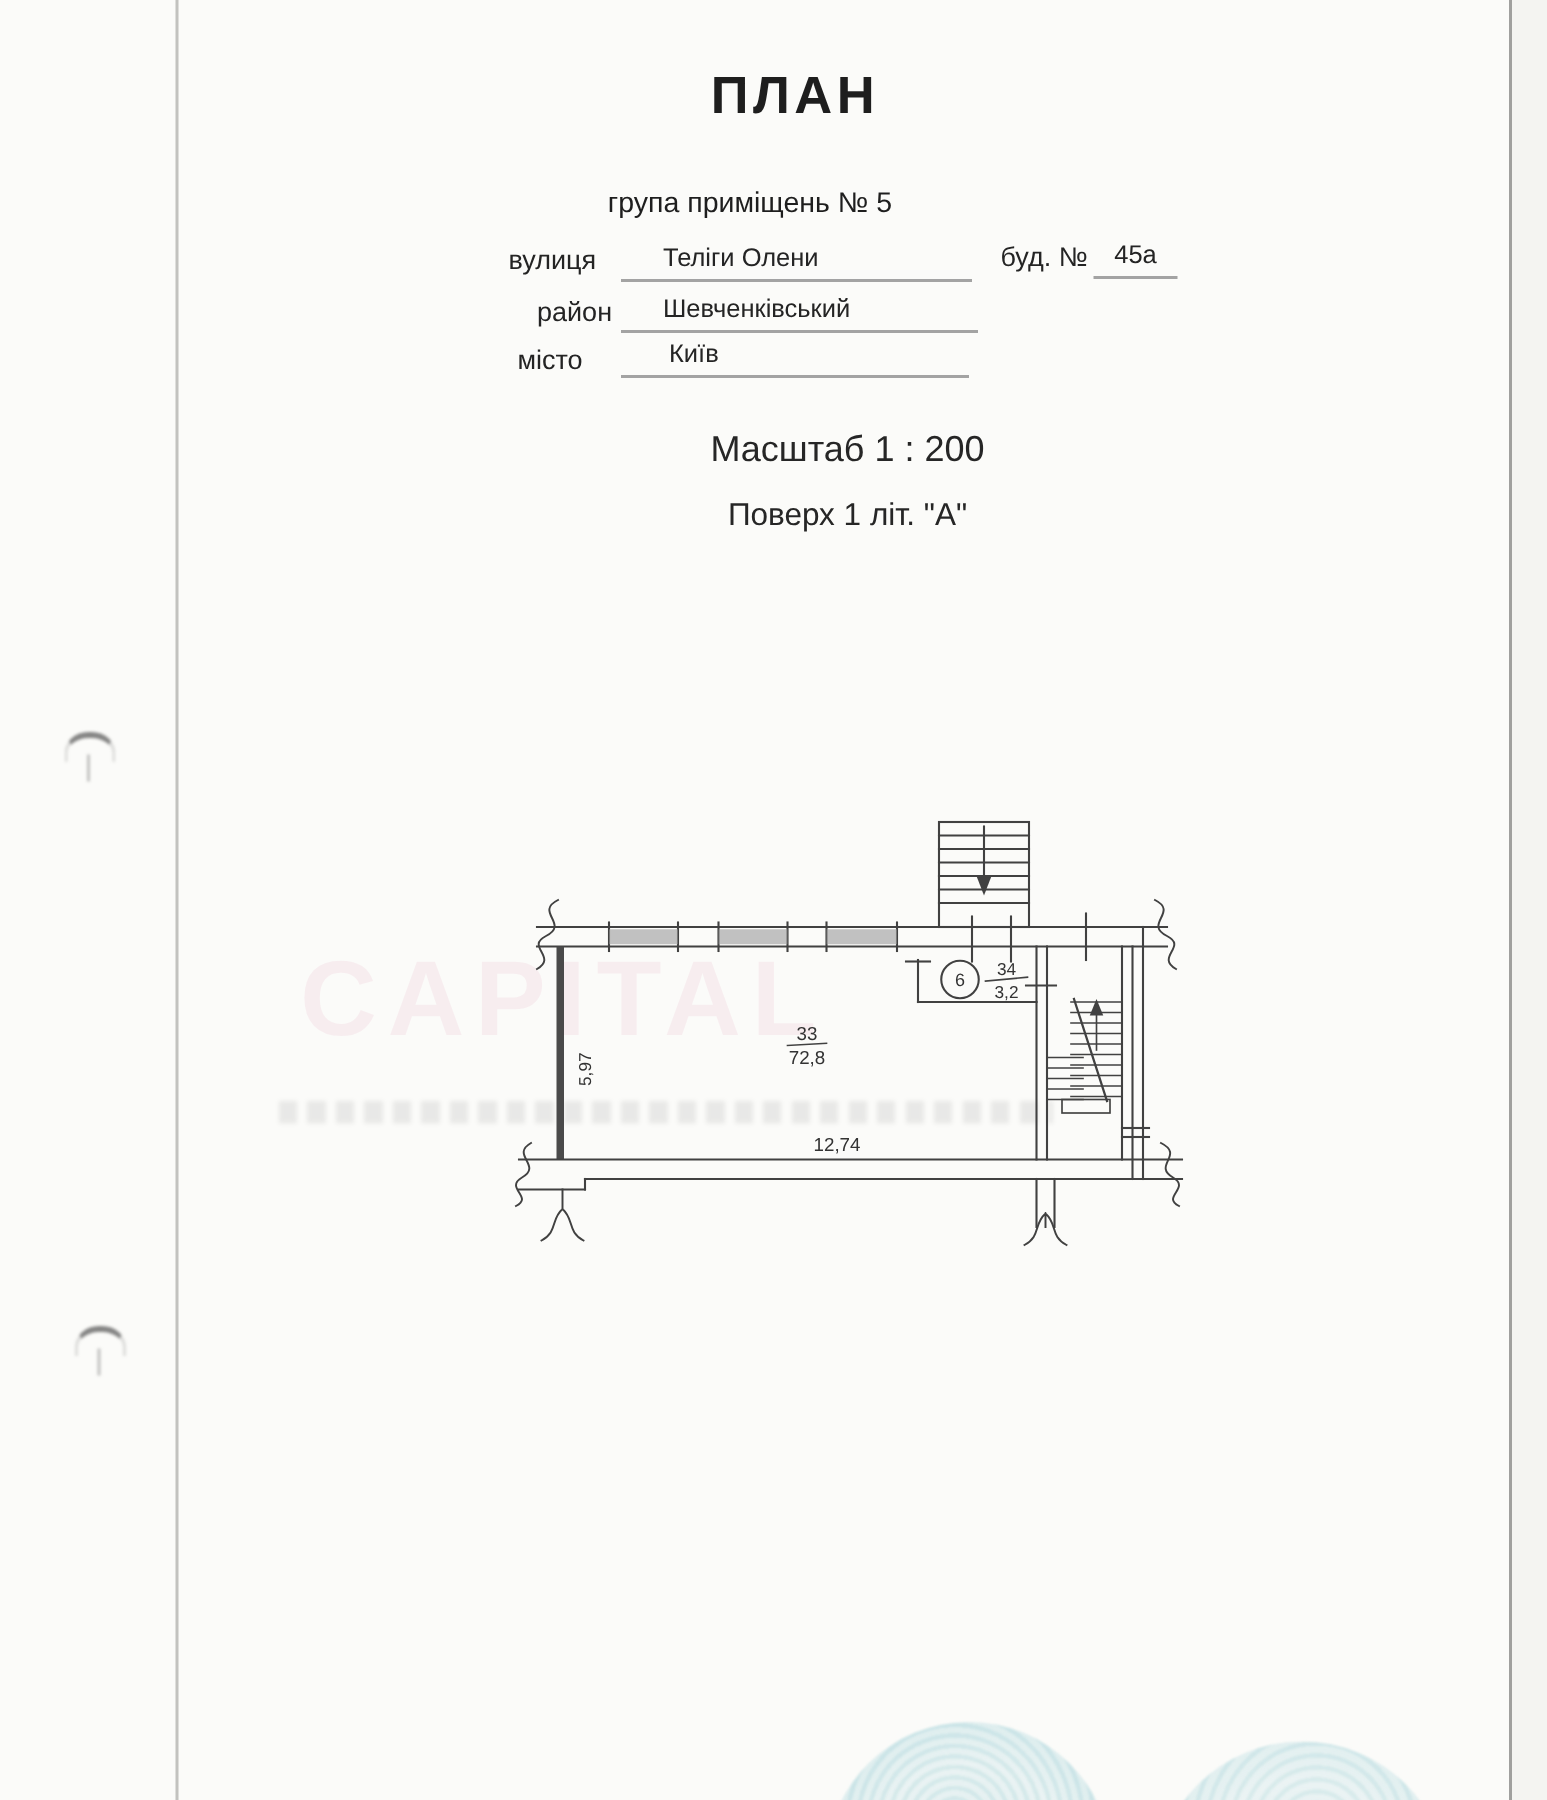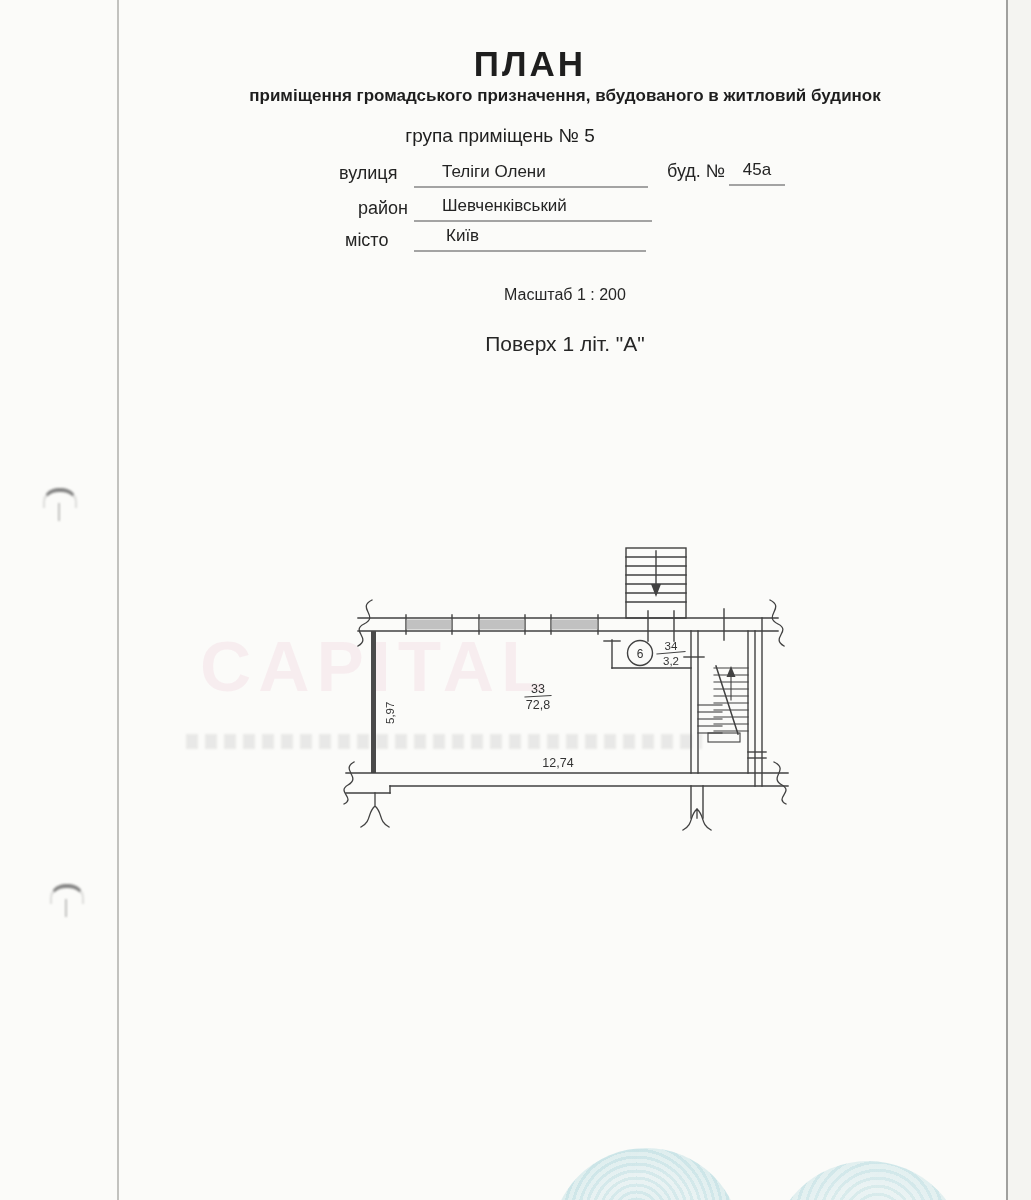--- a/index.html
+++ b/index.html
@@ -23,21 +23,21 @@
     background:rgba(90,90,90,.35);}
   .hole1{left:43px;top:488px;}
   .hole2{left:50px;top:884px;}
   
   .title{left:330px;top:44px;width:400px;text-align:center;
     font-size:35px;font-weight:700;letter-spacing:3px;color:#1e1e1e;}
   .subtitle{left:185px;top:86px;width:760px;text-align:center;
     font-size:17px;font-weight:600;color:#1e1e1e;}
   .group-line{left:185px;top:125px;width:630px;text-align:center;
     font-size:19px;font-weight:500;color:#1e1e1e;}
-  .scale-line{left:385px;top:286px;width:360px;text-align:center;font-size:16px;font-weight:500;}
+  .scale-line{left:385px;top:286px;width:360px;text-align:center;font-size:24px;font-weight:500;}
   .floor-line{left:385px;top:332px;width:360px;text-align:center;font-size:21px;font-weight:500;}
   
   .form-label{font-size:18px;font-weight:500;color:#242424;}
   .u-line{border-bottom:2px solid #a3a3a3;height:24px;}
   .u-value{font-size:17px;font-weight:500;color:#242424;white-space:nowrap;}
   .street-label{left:339px;top:163px;}
   .street-line{left:414px;top:162px;width:234px;}
   .street-value{padding-left:28px;}
   .bldg-label{left:667px;top:161px;}
   .bldg-line{left:729px;top:160px;width:56px;text-align:center;}
@@ -72,21 +72,20 @@
 
 <div class="page">
 
   <div class="abs edge-left"></div>
   <div class="abs edge-right"></div>
   <div class="abs right-margin"></div>
   <div class="abs hole hole1"></div>
   <div class="abs hole hole2"></div>
 
   <div class="abs title">ПЛАН</div>
-  <div class="abs subtitle">приміщення громадського призначення, вбудованого в житловий будинок</div>
   <div class="abs group-line">група приміщень № 5</div>
 
   <div class="abs form-label street-label">вулиця</div>
   <div class="abs u-line street-line">
     <span class="u-value street-value">Теліги Олени</span>
   </div>
   <div class="abs form-label bldg-label">буд. №</div>
   <div class="abs u-line bldg-line">
     <span class="u-value">45а</span>
   </div>

